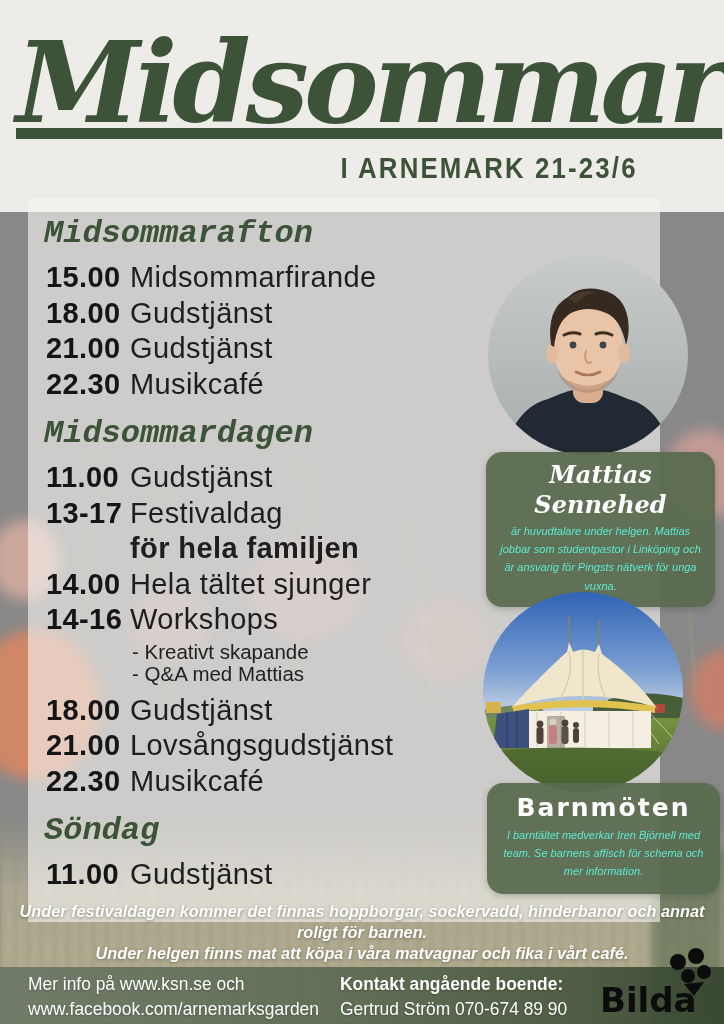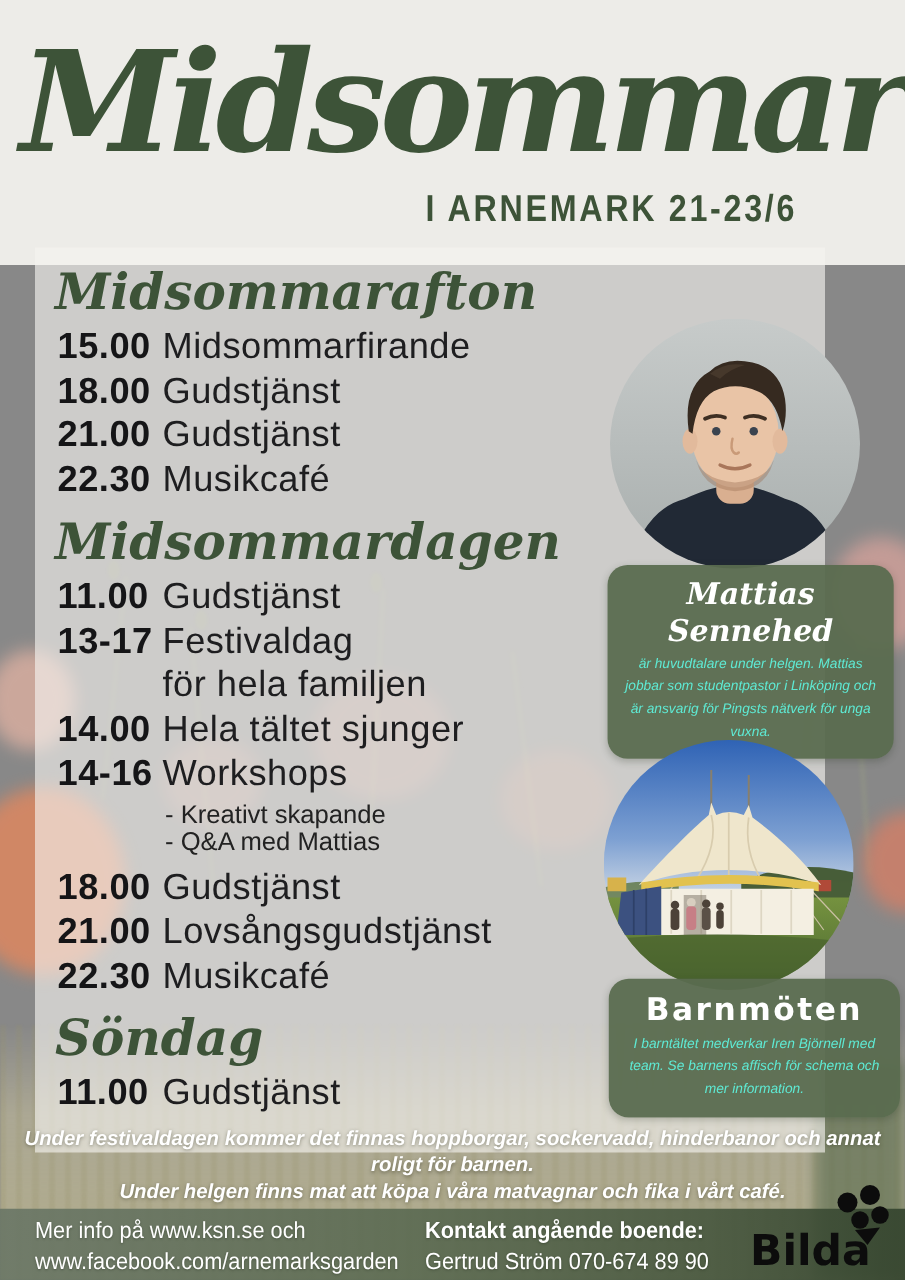--- a/index.html
+++ b/index.html
@@ -17,29 +17,29 @@
     background:
       repeating-linear-gradient(90deg, rgba(150,145,105,.22) 0 5px, rgba(0,0,0,0) 5px 13px),
       linear-gradient(rgba(207,200,166,0) 0%, rgba(201,194,158,.55) 35%, rgba(186,180,140,.85) 100%);
     filter:blur(1px);}
   .tree-band{position:absolute;left:652px;right:0;top:850px;height:174px;background:#55684a;opacity:.6;filter:blur(5px);}
   .white-wash{position:absolute;left:28px;top:198px;width:632px;height:724px;background:rgba(247,246,242,.62);}
   .top-wash{position:absolute;left:0;top:0;right:0;height:212px;background:rgba(245,244,240,.92);}
   
   .script-font{font-family:"DejaVu Serif",serif;font-style:italic;font-weight:700;color:#3d5338;}
   .title{position:absolute;top:8px;left:16px;width:692px;text-align:right;
-    font-size:112px;line-height:150px;letter-spacing:-5px;}
+    font-size:112px;line-height:150px;letter-spacing:-5px;text-decoration:underline;}
   .subtitle{position:absolute;top:151px;right:86px;color:#3d5338;font-weight:700;
     font-size:30px;letter-spacing:2.5px;white-space:nowrap;transform:scaleX(.86);transform-origin:right top;}
   .schedule{position:absolute;left:46px;top:210px;width:436px;}
-  .sec-heading{font-size:40px;line-height:48px;margin:0 0 2px -2px;}
+  .sec-heading{font-size:32px;line-height:48px;margin:0 0 2px -2px;font-family:Liberation Mono, monospace;}
   .sec-heading.later{margin-top:8px;}
   .row{font-size:29px;line-height:35.5px;color:#1e1e20;letter-spacing:.4px;white-space:nowrap;}
   .row .time{font-weight:700;display:inline-block;min-width:84px;color:#151517;}
-  .row.cont .label{padding-left:84px;}
+  .row.cont .label{padding-left:84px;font-weight:bold;}
   .bullets{padding-left:86px;font-size:20.5px;line-height:22.5px;color:#222;margin:3px 0 7px;}
   
   .photo-circle{position:absolute;border-radius:50%;overflow:hidden;}
   .photo-circle svg{display:block;width:100%;height:100%;}
   .speaker-photo{left:488px;top:255px;width:200px;height:200px;}
   .tent-photo{left:483px;top:592px;width:200px;height:200px;}
   .badge{position:absolute;background:rgba(90,107,79,.95);border-radius:16px;color:#fff;
     text-align:center;box-shadow:0 2px 6px rgba(40,50,35,.25);}
   .speaker-badge{left:486px;top:452px;width:205px;padding:8px 12px 12px;}
   .children-badge{left:487px;top:783px;width:209px;padding:9px 12px 13px;}

